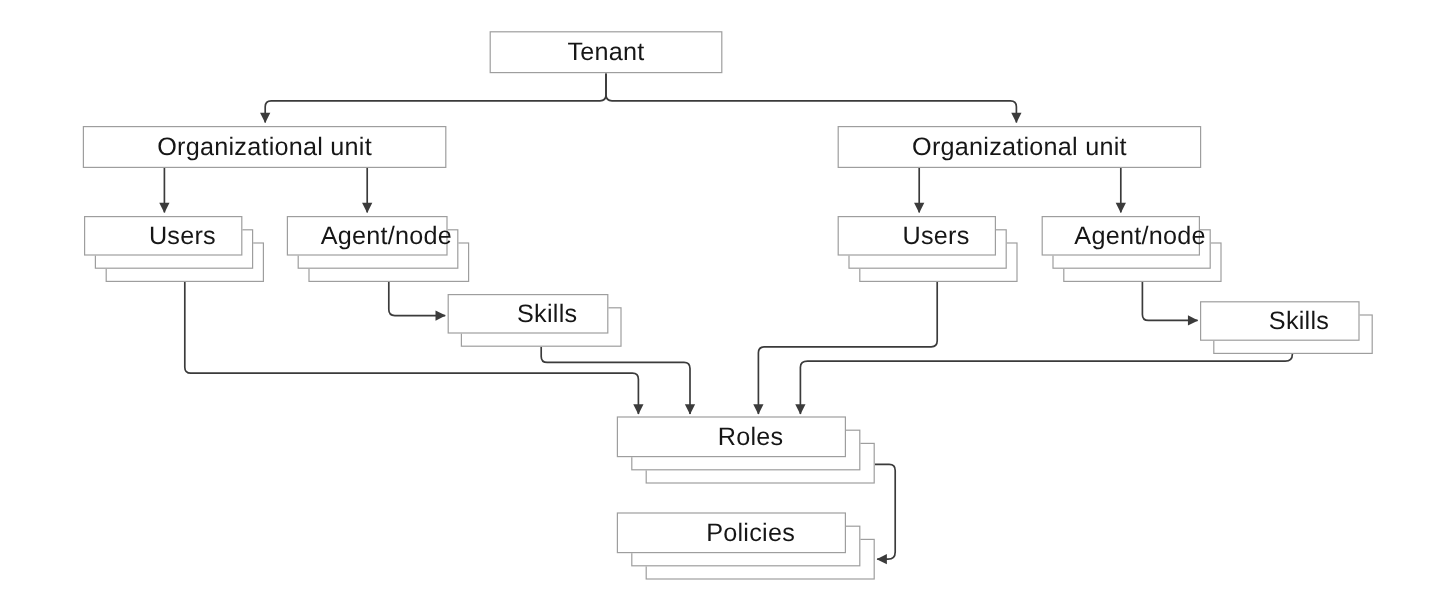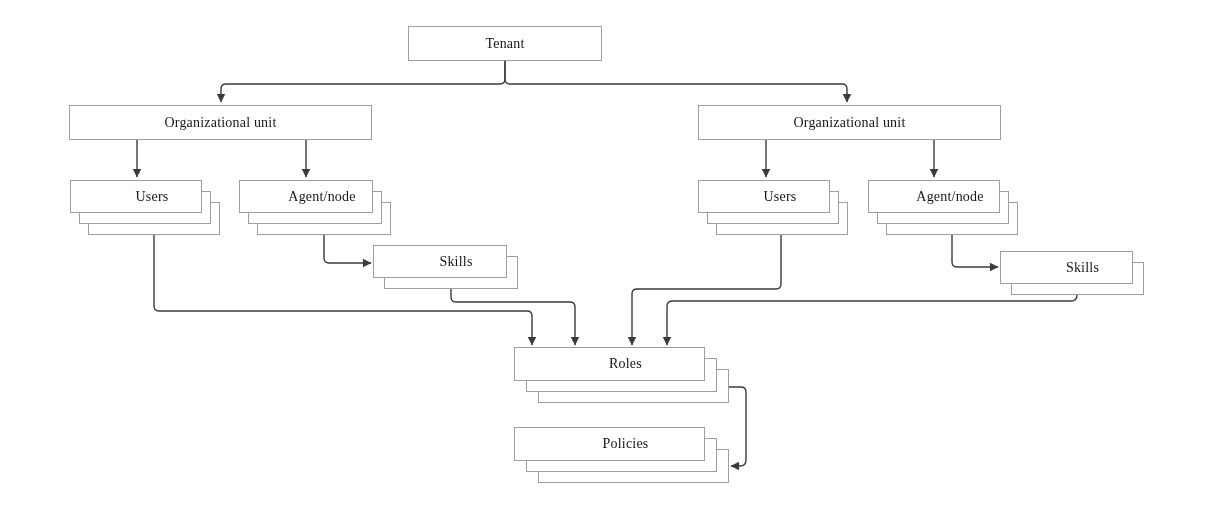--- a/index.html
+++ b/index.html
@@ -20,22 +20,22 @@
   .edge{fill:none;stroke:var(--connector);stroke-width:1.4;}
   .arrowhead{fill:var(--connector);}
 
   .node{position:absolute;box-sizing:border-box;}
   .plainbox{
     background:var(--box-fill);
     border:1px solid var(--box-border);
     display:flex;align-items:center;justify-content:center;
   }
   .label{
-    font-size:14px;line-height:1;color:var(--text);
-    white-space:nowrap;letter-spacing:0.2px;font-family:Liberation Serif, serif;
+    font-size:21px;line-height:1;color:var(--text);
+    white-space:nowrap;letter-spacing:0.2px;
   }
   .stack .layer{
     position:absolute;box-sizing:border-box;
     width:100%;height:100%;
     background:var(--box-fill);
     border:1px solid var(--box-border);
     left:0;top:0;padding-left:32px;
   }
   .stack .front{display:flex;align-items:center;justify-content:center;}
   

